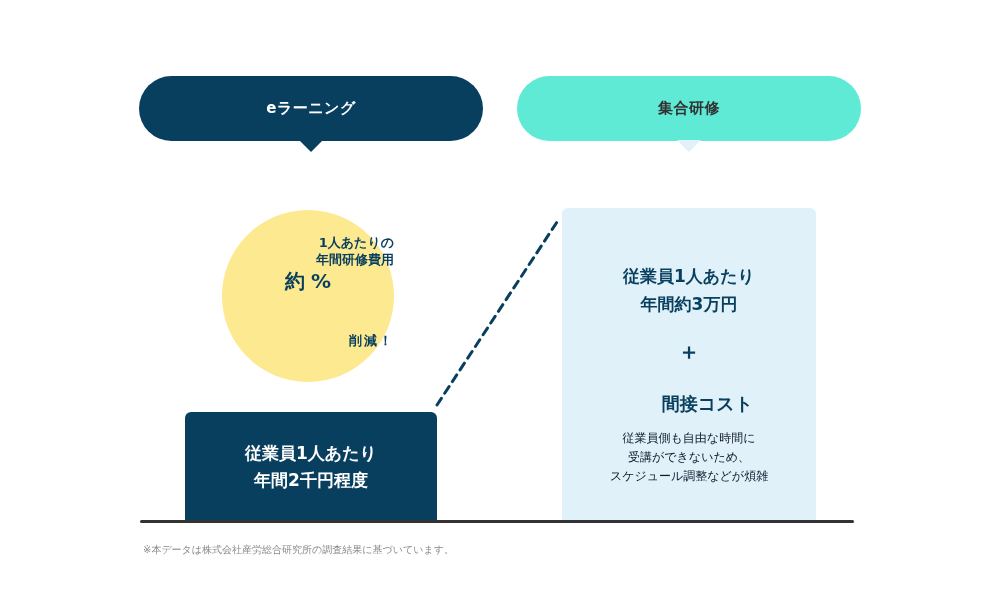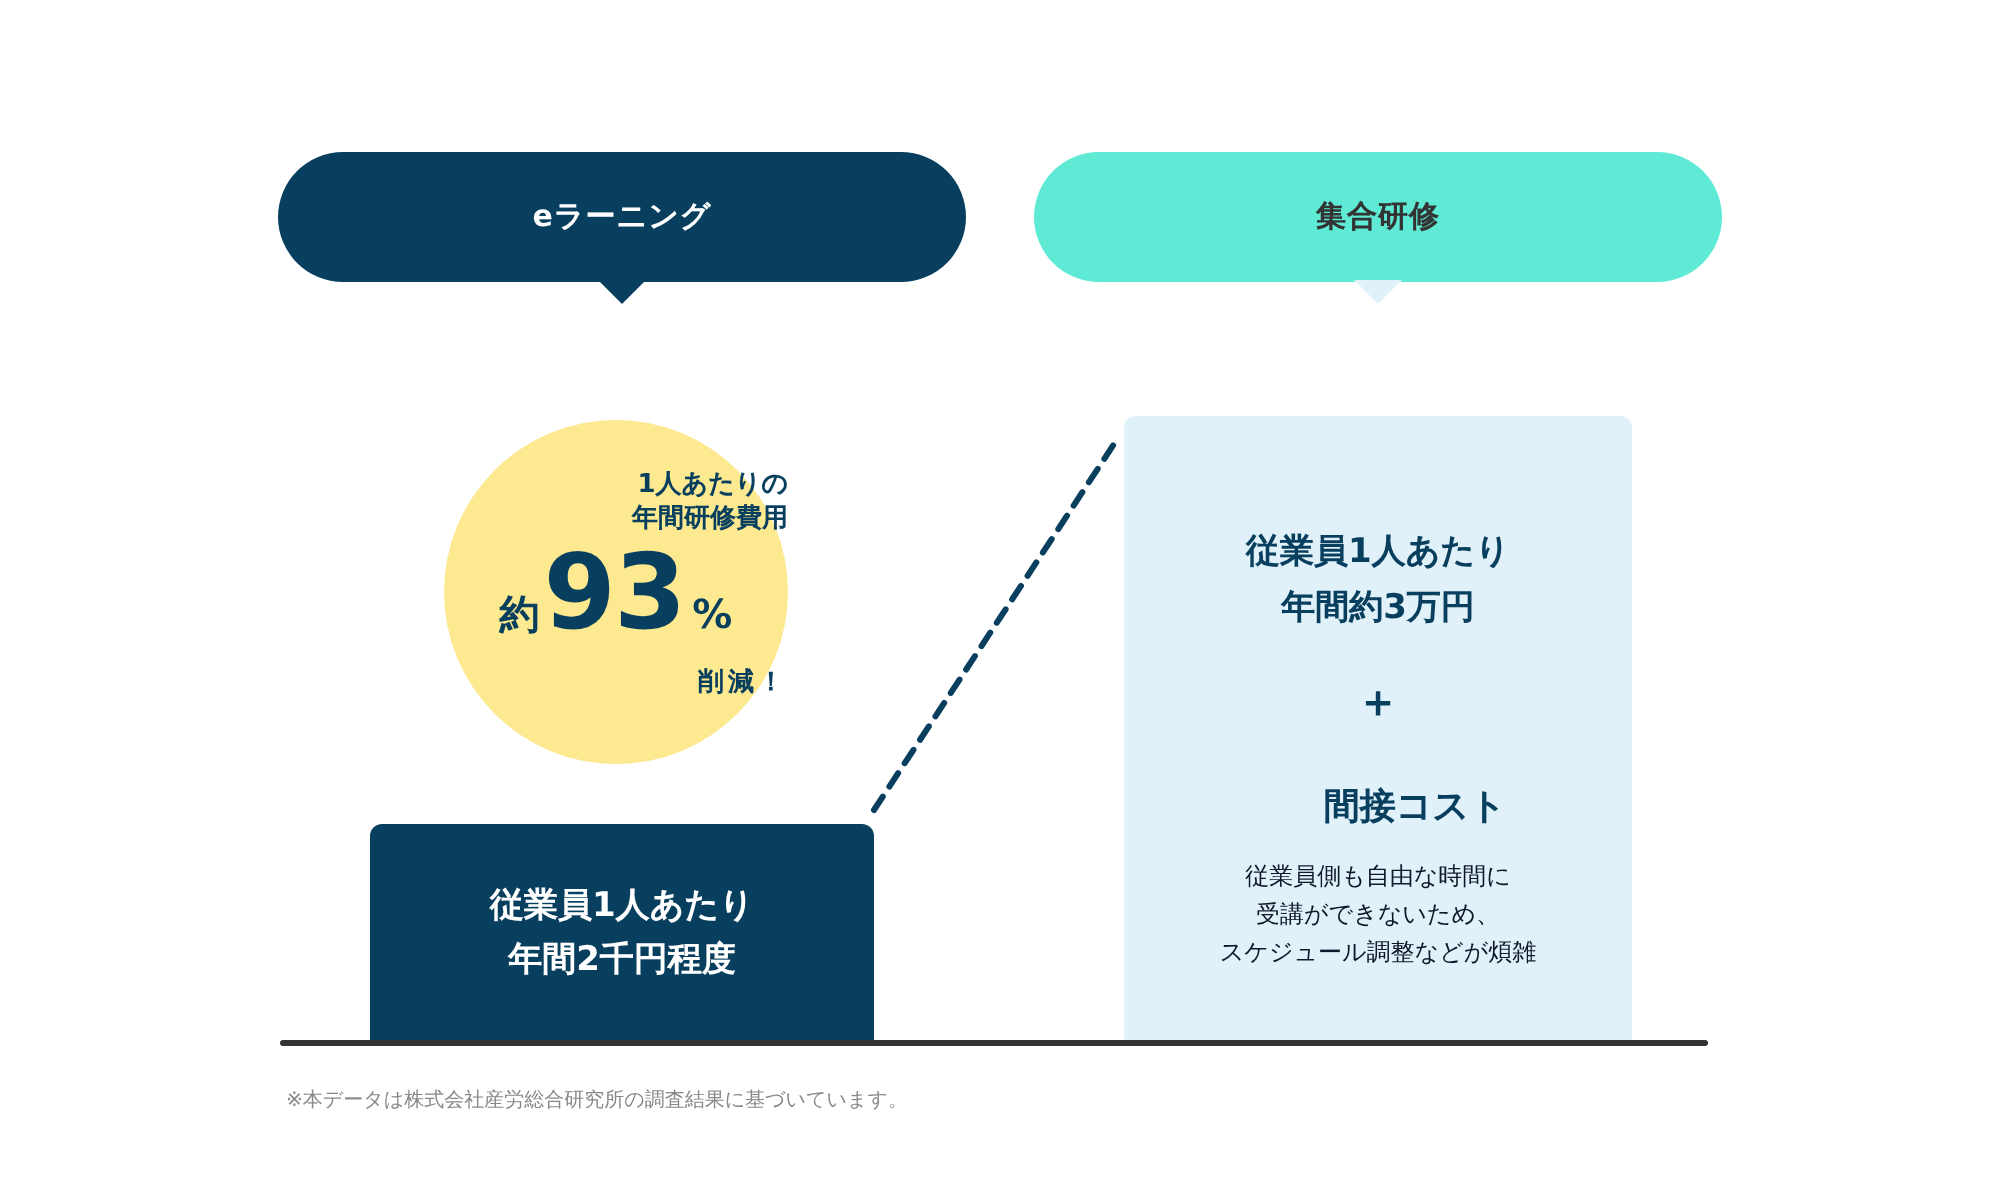--- a/index.html
+++ b/index.html
@@ -136,21 +136,20 @@
 
 <svg class="dashed" viewBox="0 0 1000 600">
   <line x1="437" y1="405" x2="557" y2="222" stroke="#093f5e" stroke-width="3" stroke-dasharray="8 6" stroke-linecap="round"></line>
 </svg>
 
 <div class="badge">
   <div class="badge-line1">1人あたりの</div>
   <div class="badge-line2">年間研修費用</div>
   <div class="badge-big">
     <span class="badge-prefix">約</span>
-    <span class="badge-num">93</span>
     <span class="badge-suffix">%</span>
   </div>
   <div class="badge-line4">削減！</div>
 </div>
 
 <div class="box-dark">
   <div>従業員1人あたり</div>
   <div>年間2千円程度</div>
 </div>
 

